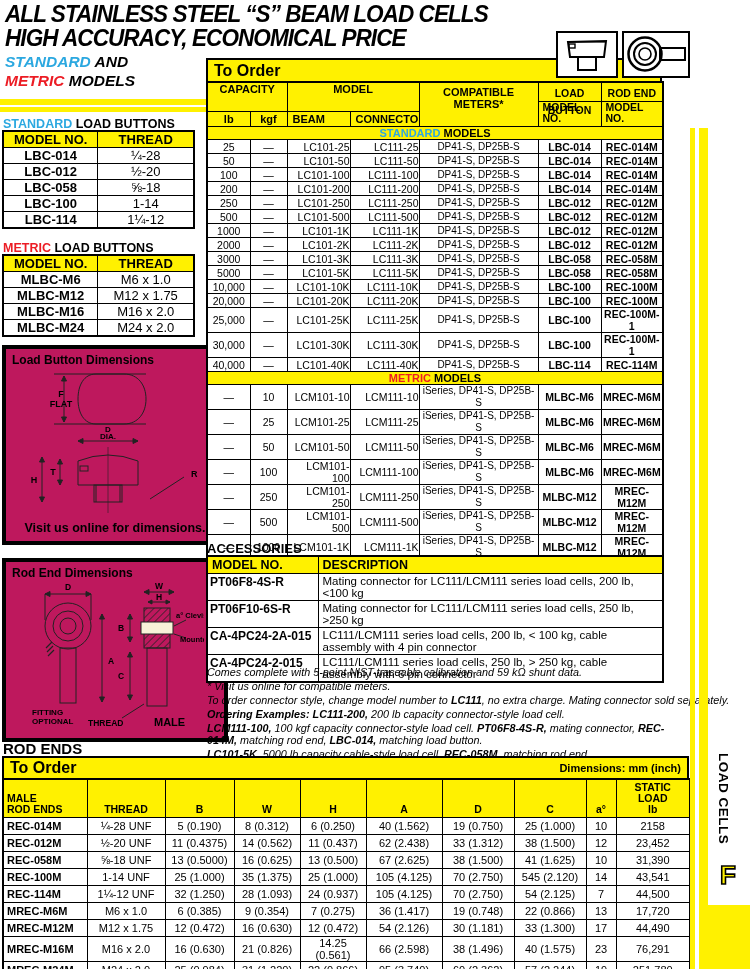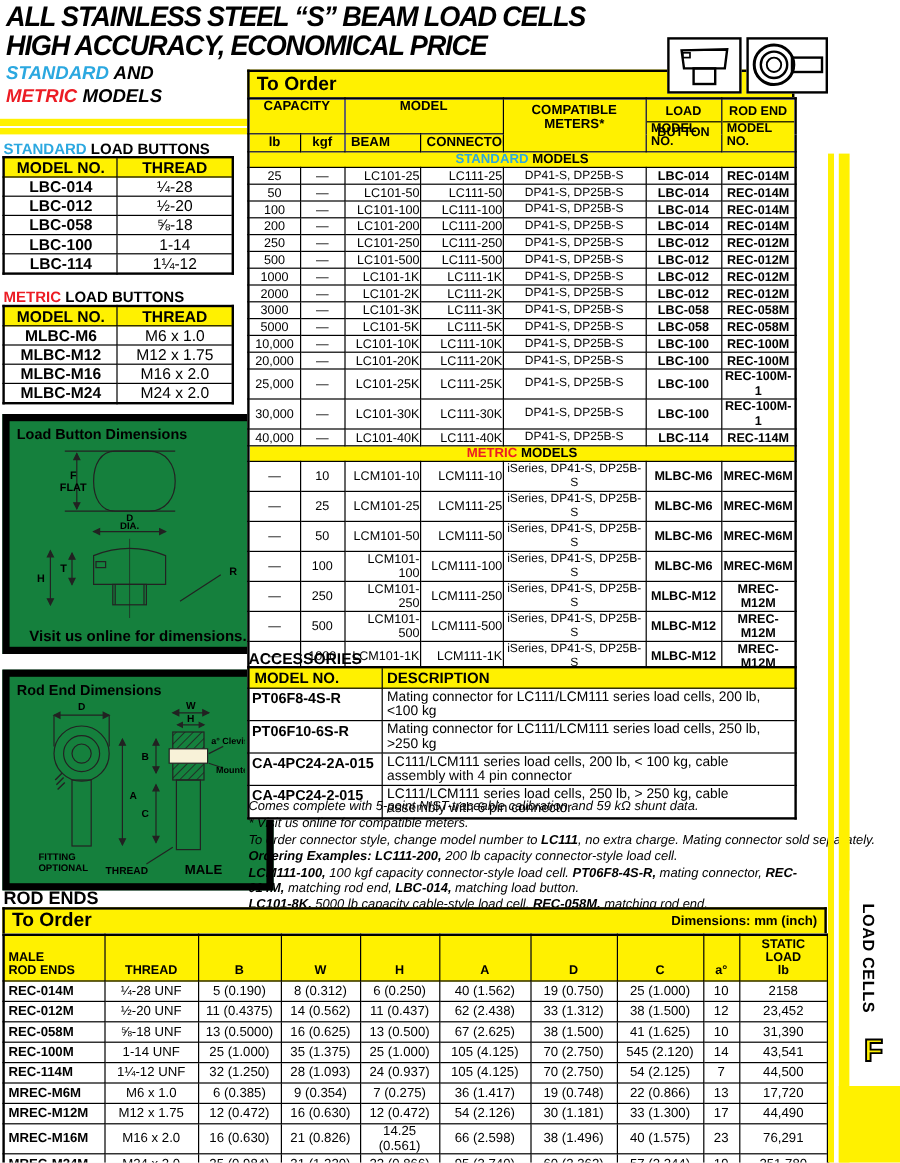--- a/index.html
+++ b/index.html
@@ -15,21 +15,21 @@
                background:linear-gradient(#FFF100 0 6px, #ffffff 6px 8px, #FFF100 8px 13px); }
 
   
   .side-head { position:absolute; left:3px; font-weight:bold; font-size:12.5px; white-space:nowrap; }
   .btn-table { position:absolute; left:2px; border-collapse:collapse; width:193px; border:2px solid #000; background:#fff; }
   .btn-table th, .btn-table td { border:1px solid #000; height:16px; padding:0 2px; font-size:13px; text-align:center; }
   .btn-table th { background:#FFF100; font-weight:bold; }
   .btn-table td.m { font-weight:bold; }
 
   
-  .dim-box { position:absolute; left:2px; width:226px; background:#15803d; border:6px solid #000000; }
+  .dim-box { position:absolute; left:2px; width:226px; background:#be185d; border:4px solid #000000; }
   .dim-box .box-title { font-weight:bold; font-size:12px; padding:4px 0 0 6px; }
   .dim-box .box-footer { font-weight:bold; font-size:12.5px; text-align:center; padding:2px 0 4px; }
   .dim-box svg { display:block; margin:0 auto; }
   .dim-box svg text { font-family:"Liberation Sans",sans-serif; }
 
   
   .main-wrap { position:absolute; left:206px; top:58px; width:456px; }
   .order-title { border:2px solid #000; border-bottom:none; background:#FFF100; font-weight:bold;
                  font-size:16px; height:23px; line-height:21px; padding-left:6px; }
   .main-table { border-collapse:collapse; width:456px; table-layout:fixed; border:2px solid #000; background:#fff; }
@@ -607,21 +607,21 @@
       </tr>
       </tbody>
   </table>
 
   <div class="notes">
     <p>Comes complete with 5-point NIST-traceable calibration and 59 kΩ shunt data.</p>
     <p>* Visit us online for compatible meters.</p>
     <p><span>To order connector style, change model number to </span><b>LC111</b><span>, no extra charge. Mating connector sold separately.</span></p>
     <p><b>Ordering Examples: LC111-200,</b><span> 200 lb capacity connector-style load cell.</span></p>
     <p class="w2"><b>LCM111-100,</b><span> 100 kgf capacity connector-style load cell. </span><b>PT06F8-4S-R,</b><span> mating connector,  </span><b>REC-014M,</b><span> matching rod end, </span><b>LBC-014,</b><span> matching load button.</span></p>
-    <p><b>LC101-8K,</b><span> 5000 lb capacity cable-style load cell. </span><b>REC-058M,</b><span> matching rod end.</span></p>
+    <p><b>LC101-5K,</b><span> 5000 lb capacity cable-style load cell. </span><b>REC-058M,</b><span> matching rod end.</span></p>
   </div>
 
   <div class="rodends-head">ROD ENDS</div>
   <div class="re-wrap">
     <div class="re-title">
       <span class="t">To Order</span>
       <span class="d">Dimensions: mm (inch)</span>
     </div>
     <table class="re-table">
       <colgroup>

